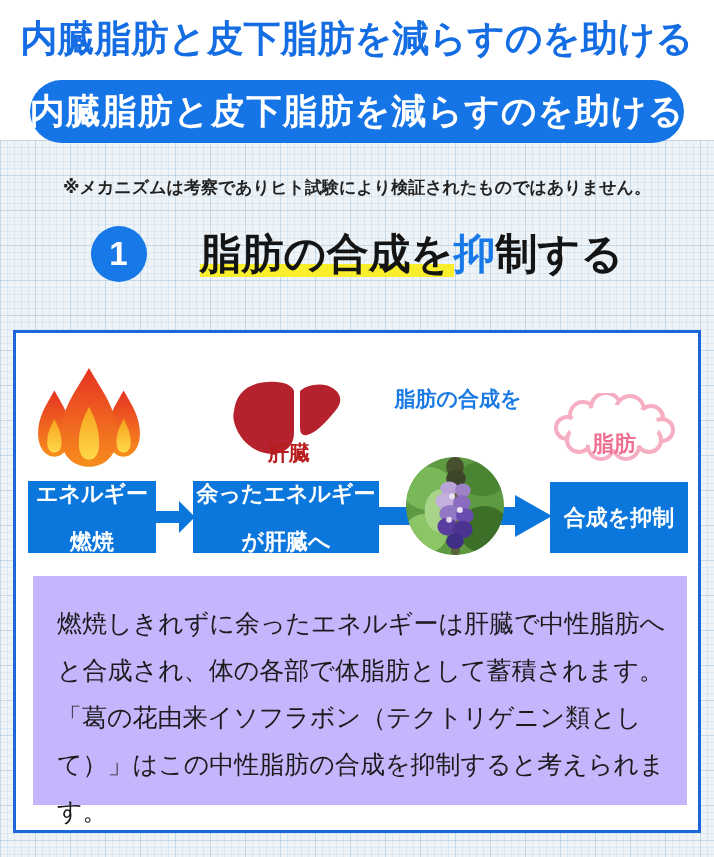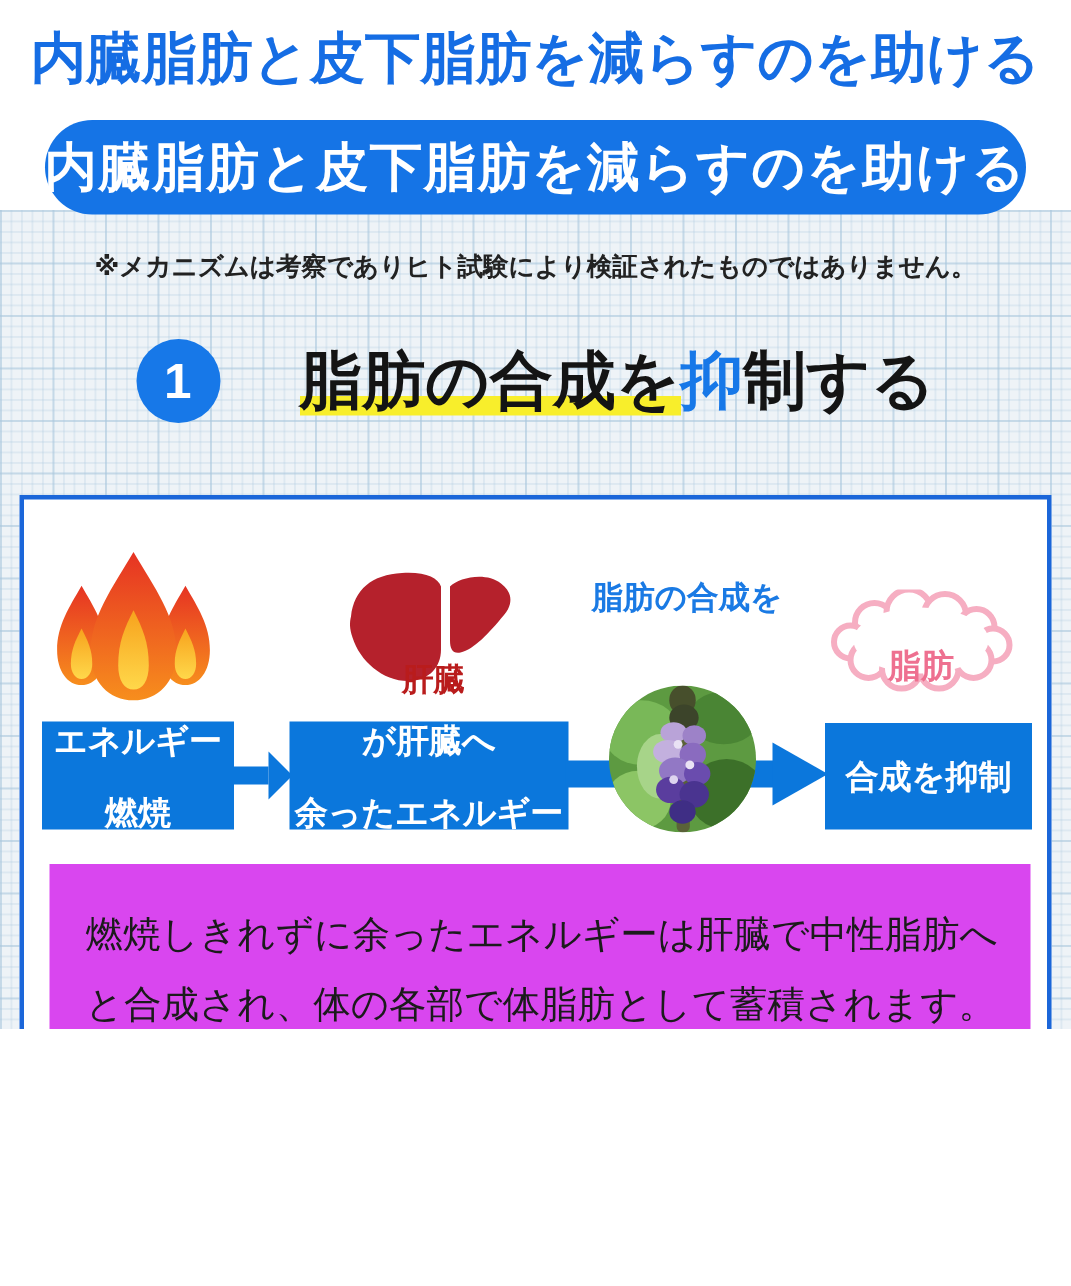--- a/index.html
+++ b/index.html
@@ -1,38 +1,38 @@
 <!DOCTYPE html>
 <html><head>
 <meta charset="utf-8">
 <style>
   html,body{margin:0;padding:0;}
   body{font-family:"Liberation Sans","DejaVu Sans",sans-serif;}
   .canvas{
-    position:relative;width:714px;height:686px;overflow:hidden;
+    position:relative;width:714px;height:857px;overflow:hidden;
     background-color:#eef3f7;
     background-image:
       linear-gradient(rgba(168,198,220,.45) 1px, transparent 1px),
       linear-gradient(90deg, rgba(168,198,220,.45) 1px, transparent 1px),
       linear-gradient(rgba(176,204,224,.28) 1px, transparent 1px),
       linear-gradient(90deg, rgba(176,204,224,.28) 1px, transparent 1px);
     background-size:35px 35px,35px 35px,7px 7px,7px 7px;
   }
   .white-band{position:absolute;left:0;top:0;width:714px;height:140px;background:#ffffff;}
   .main-title{
     position:absolute;left:0;top:14px;width:714px;text-align:center;
     font-size:37px;font-weight:900;color:#156de4;letter-spacing:0px;white-space:nowrap;
   }
   .pill{
     position:absolute;left:30px;top:80px;width:654px;height:63px;border-radius:33px;
     background:#1574e6;display:flex;align-items:center;justify-content:center;
   }
   .pill-text{color:#ffffff;font-size:35px;font-weight:900;white-space:nowrap;letter-spacing:1px;}
   .disclaimer{
-    position:absolute;left:0;top:166px;width:714px;text-align:center;
+    position:absolute;left:0;top:176px;width:714px;text-align:center;
     font-size:17px;font-weight:600;color:#222222;white-space:nowrap;
   }
   .section-row{
     position:absolute;left:0;top:226px;width:714px;display:flex;
     align-items:center;justify-content:center;gap:13px;
   }
   .num-circle{
     width:56px;height:56px;border-radius:50%;background:#1778e8;flex:0 0 auto;
     display:flex;align-items:center;justify-content:center;
   }
@@ -56,21 +56,21 @@
   }
   .flower{
     left:390px;top:124px;width:98px;height:98px;border-radius:50%;overflow:hidden;z-index:2;
   }
   .cloud-wrap{left:534px;top:60px;width:128px;height:70px;}
   .cloud-text{
     position:absolute;left:0;top:36px;width:128px;text-align:center;
     color:#ee7090;font-size:22px;font-weight:800;
   }
   .panel{
-    left:17px;top:243px;width:654px;height:229px;background:#d946ef;box-sizing:border-box;
+    left:17px;top:243px;width:654px;height:229px;background:#c4b5fd;box-sizing:border-box;
     padding:24px 16px 0 24px;
   }
   .desc{
     font-size:25px;line-height:47px;color:#1b1b1b;letter-spacing:0px;
     text-align:left;
   }
   .z1{z-index:1;}
 </style>
 </head>
 <body>
@@ -125,22 +125,22 @@
       <polygon points="23,2 39,18 23,34" fill="#0b77dc"></polygon>
     </svg>
 
     <svg class="abs" style="left:212px;top:44px;" width="116" height="80" viewBox="0 0 116 80">
       <path fill="#b5212c" d="M6,34 C8,16 20,6 40,5 C55,4 64,8 66,14 L66,56 C66,68 58,76 46,77 C28,78 12,64 7,48 C5,42 5,38 6,34 Z"></path>
       <path fill="#b5212c" d="M72,14 C78,8 96,4 106,12 C114,18 114,26 108,33 C98,45 88,56 79,58 C74,59 72,56 72,50 Z"></path>
     </svg>
     <div class="liver-label abs" style="left:252px;top:106px;">肝臓</div>
 
     <div class="step-box abs" style="left:177px;top:148px;width:186px;height:72px;">
+      <span class="ln">余ったエネルギー</span>
       <span class="ln">が肝臓へ</span>
-      <span class="ln">余ったエネルギー</span>
     </div>
 
     <div class="kudzu-label abs">
       <div>脂肪の合成を</div>
     </div>
 
     <svg class="abs z1" style="left:361px;top:160px;" width="176" height="46" viewBox="0 0 176 46">
       <rect x="0" y="14" width="140" height="18" fill="#0b77dc"></rect>
       <polygon points="138,2 175,23 138,44" fill="#0b77dc"></polygon>
     </svg>

